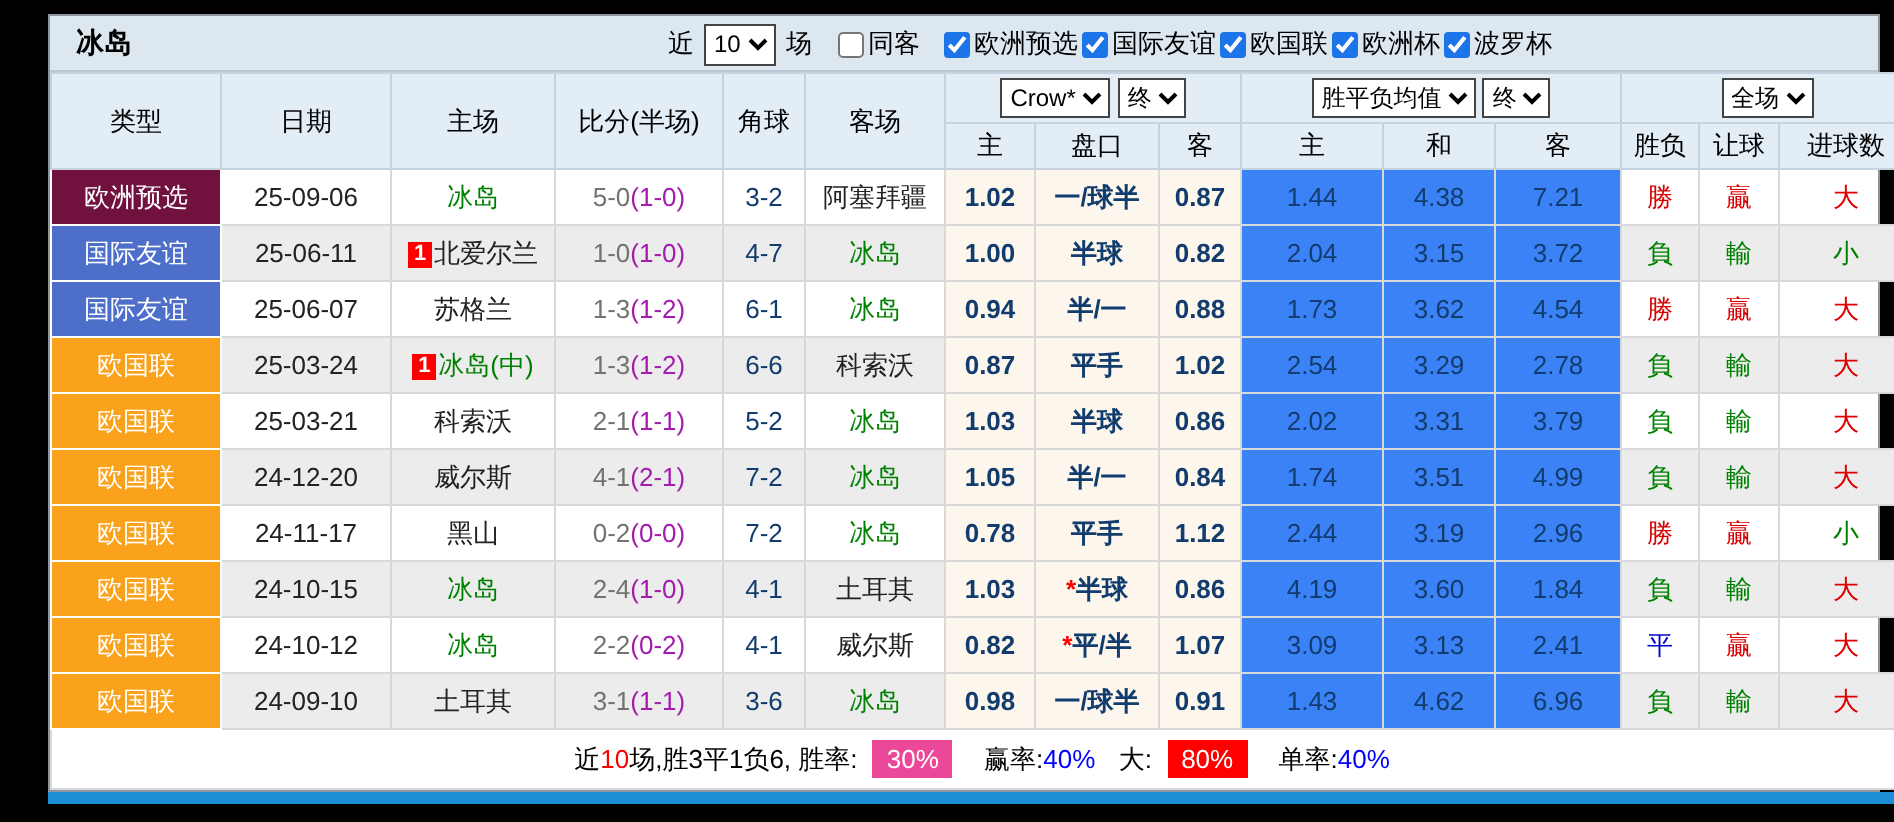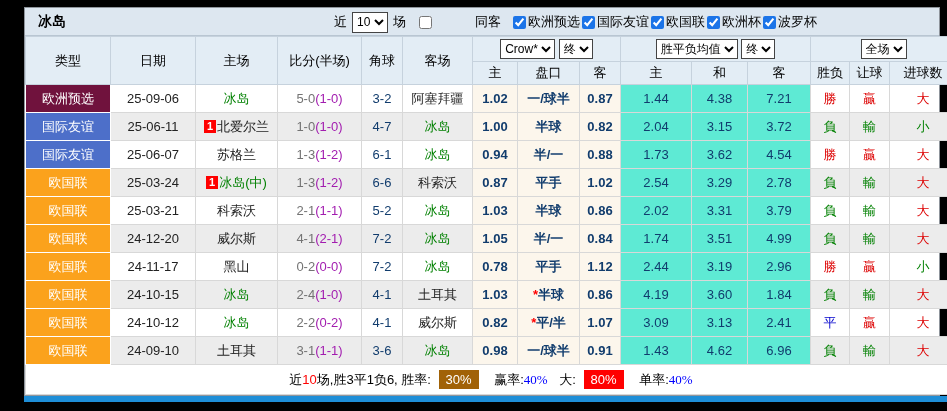--- a/index.html
+++ b/index.html
@@ -21,63 +21,63 @@
   .title { font-weight: bold; font-size: 14px; padding-left: 13px; }
   .filters { position: absolute; left: 306px; top: 0; height: 28px; display: flex; align-items: center; }
   .filters .lbl { margin: 0 3px; }
   .filters select { margin: 0 2px; }
   select {
     font-size: 12px; height: 21px; background: #fff; color:#000;
     border: 1px solid #444; font-family: "Liberation Sans", "DejaVu Sans", sans-serif;
   }
   input[type=checkbox] { width: 13px; height: 13px; accent-color: #1b74e8; margin: 0 2px 0 0; }
   .chk { display: inline-flex; align-items: center; cursor: pointer; }
-  .chk-gap { margin-left: 10px; gap: 41px; }
+  .chk-gap { margin-left: 10px; }
   .league-group { display: inline-flex; align-items: center; margin-left: 10px; }
   .league-group .chk { margin-left: 2px; }
 
   
   table { width: 100%; border-collapse: collapse; table-layout: fixed; font-size: 13px; }
   thead th {
     background: #e3edf5; border: 1px solid #c6d2dd; font-weight: normal;
     color: #000; padding: 2px 0; text-align: center;
   }
   thead tr.group-row th { height: 24px; }
   thead tr.sub-row th { height: 21px; }
   thead select { height: 20px; }
   tbody td {
     border: 1px solid #d8d8d8; text-align: center; height: 28px;
     padding: 0; color: #222; overflow: hidden; white-space: nowrap;
   }
   tbody tr.alt td { background: #ececec; }
   td.type { color: #fff; border: 1px solid #fff; font-size: 13px; }
   td.cream, tbody tr.alt td.cream { background: #fcf6ec; font-weight: bold; }
-  td.bluecol, tbody tr.alt td.bluecol { background: #5eead4; }
+  td.bluecol, tbody tr.alt td.bluecol { background: #3b82f6; }
   td.navy { color: #113c6d; }
   .green { color: #008000; }
   .ft { color: #737373; }
   .ht { color: #a21caf; }
   .star { color: #ff0000; }
   .badge {
     display: inline-block; background: #ff0000; color: #fff; font-size: 11px;
     line-height: 13px; width: 12px; height: 13px; margin-right: 1px;
     font-weight: bold; vertical-align: 1px; text-align: center;
   }
   .c-r { color: #dd0000; }
   .c-g { color: #008000; }
   .c-b { color: #0000cc; }
 
   
   tfoot td {
     border: 1px solid #d8d8d8; height: 30px; background: #fff;
     text-align: center; font-size: 13px; color: #000;
   }
   .red-text { color: #ff0000; }
-  .blue-text { color: #0000ff; font-family: Liberation Serif, serif; }
-  .rate-green { background: #a16207; color: #fff; padding: 2px 7px; margin: 0 4px; }
+  .blue-text { color: #0000ff; }
+  .rate-green { background: #ec4899; color: #fff; padding: 2px 7px; margin: 0 4px; }
   .rate-red { background: #ff0000; color: #fff; padding: 2px 7px; margin: 0 4px; }
   .foot-sep { margin-left: 8px; }
 
   .bluebar { width: 933px; height: 6px; background: #1e8ed7; }
 </style>
 </head>
 <body>
 
 <div class="stack">
   <div class="frame">

